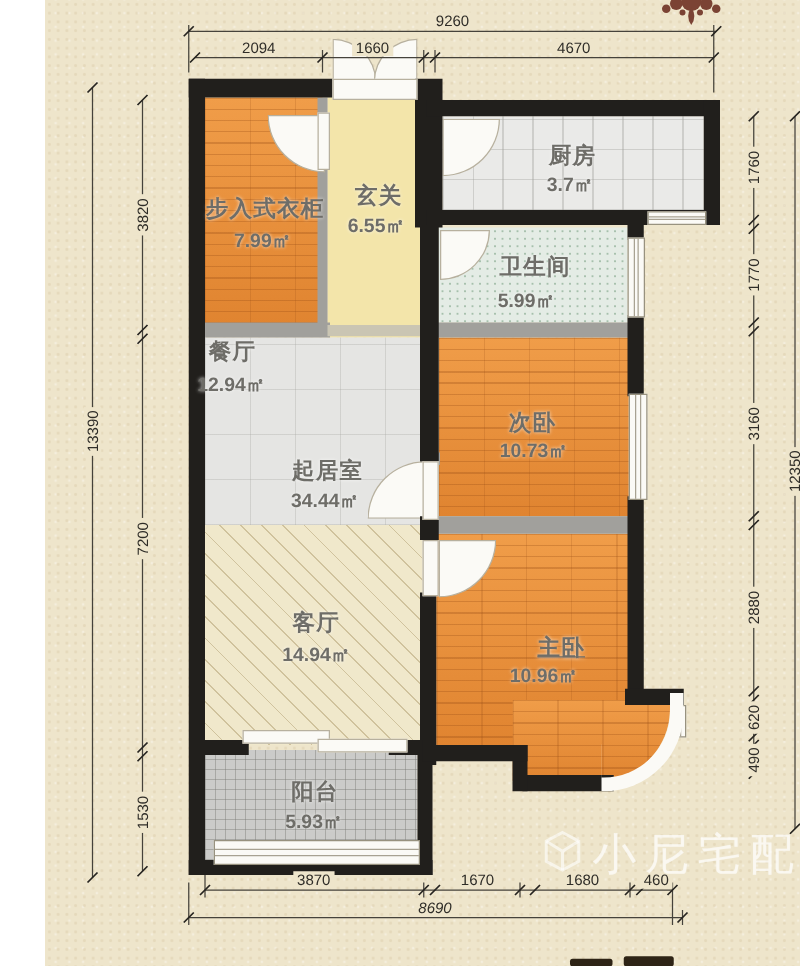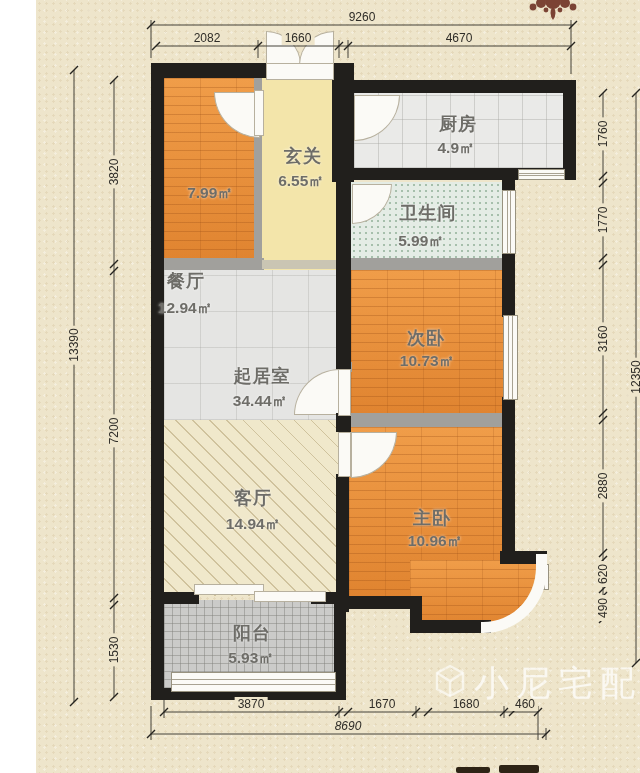--- a/index.html
+++ b/index.html
@@ -126,56 +126,57 @@
   <div class="abs winH" style="left:135px;top:672px;width:163px;height:18px;"></div>
   <div class="abs winV" style="left:500px;top:564px;width:11px;height:24px;"></div>
   <div class="abs bay" style="left:445px;top:554px;width:55px;height:68px;"></div>
 
   <svg id="dimsvg" class="abs" width="640" height="773" style="left:0;top:0;">
     <path stroke="#45423b" stroke-width="1" fill="none" d="M115 25 H537 M120 46 H535 M128 712 H502 M115 734 H510 M38 70 V702 M78 80 V697 M567 93 V619 M600 93 V663 M115 58 V20 M222 58 V40 M303 58 V40 M312 58 V40 M535 74 V20 M128 700 V718 M303 706 V718 M380 706 V718 M468 706 V718 M502 706 V740 M115 706 V740 M510 728 V740"></path>
     <path stroke="#262420" stroke-width="1.4" fill="none" d="M111 29 L119 21 M533 29 L541 21 M116 50 L124 42 M218 50 L226 42 M299 50 L307 42 M308 50 L316 42 M531 50 L539 42 M124 716 L132 708 M299 716 L307 708 M308 716 L316 708 M376 716 L384 708 M388 716 L396 708 M464 716 L472 708 M473 716 L481 708 M498 716 L506 708 M111 738 L119 730 M506 738 L514 730 M34 74 L42 66 M34 706 L42 698 M74 84 L82 76 M74 268 L82 260 M74 275 L82 267 M74 602 L82 594 M74 609 L82 601 M74 701 L82 693 M563 97 L571 89 M563 180 L571 172 M563 187 L571 179 M563 262 L571 254 M563 269 L571 261 M563 417 L571 409 M563 424 L571 416 M563 557 L571 549 M563 564 L571 556 M563 593 L571 585 M563 600 L571 592 M563 623 L571 615 M596 97 L604 89 M596 667 L604 659"></path>
   </svg>
 
   <div class="abs dimh" style="left:326px;top:17px;">9260</div>
-  <div class="abs dimh" style="left:171px;top:38px;">2082</div>
+  <div class="abs dimh" style="left:171px;top:38px;">2094</div>
   <div class="abs dimh" style="left:262px;top:38px;">1660</div>
   <div class="abs dimh" style="left:423px;top:38px;">4670</div>
   <div class="abs dimh" style="left:215px;top:704px;">3870</div>
   <div class="abs dimh" style="left:346px;top:704px;">1670</div>
   <div class="abs dimh" style="left:430px;top:704px;">1680</div>
   <div class="abs dimh" style="left:489px;top:704px;">460</div>
   <div class="abs dimh" style="left:312px;top:726px;font-style:italic;">8690</div>
   <div class="abs dimv" style="left:38px;top:345px;">13390</div>
   <div class="abs dimv" style="left:78px;top:172px;">3820</div>
   <div class="abs dimv" style="left:78px;top:431px;">7200</div>
   <div class="abs dimv" style="left:78px;top:650px;">1530</div>
   <div class="abs dimv" style="left:567px;top:134px;">1760</div>
   <div class="abs dimv" style="left:567px;top:220px;">1770</div>
   <div class="abs dimv" style="left:567px;top:339px;">3160</div>
   <div class="abs dimv" style="left:567px;top:486px;">2880</div>
   <div class="abs dimv" style="left:567px;top:574px;">620</div>
   <div class="abs dimv" style="left:567px;top:608px;">490</div>
   <div class="abs dimv" style="left:600px;top:377px;">12350</div>
 
+  <div class="abs rname" style="left:176px;top:167px;">步入式衣柜</div>
   <div class="abs rarea" style="left:174px;top:193px;">7.99㎡</div>
   <div class="abs rname" style="left:267px;top:156px;">玄关</div>
   <div class="abs rarea" style="left:265px;top:181px;">6.55㎡</div>
   <div class="abs rname" style="left:422px;top:124px;">厨房</div>
-  <div class="abs rarea" style="left:420px;top:148px;">4.9㎡</div>
+  <div class="abs rarea" style="left:420px;top:148px;">3.7㎡</div>
   <div class="abs rname" style="left:392px;top:213px;">卫生间</div>
   <div class="abs rarea" style="left:385px;top:241px;text-align:center;">5.99㎡</div>
   <div class="abs rname" style="left:150px;top:281px;">餐厅</div>
   <div class="abs rarea" style="left:149px;top:308px;">12.94㎡</div>
   <div class="abs rname" style="left:226px;top:376px;">起居室</div>
   <div class="abs rarea" style="left:224px;top:401px;">34.44㎡</div>
   <div class="abs rname" style="left:390px;top:338px;">次卧</div>
   <div class="abs rarea" style="left:391px;top:361px;">10.73㎡</div>
   <div class="abs rname" style="left:217px;top:498px;">客厅</div>
   <div class="abs rarea" style="left:217px;top:524px;">14.94㎡</div>
-  <div class="abs rname" style="left:396px;top:518px;">主卧</div>
+  <div class="abs rname" style="left:413px;top:518px;text-decoration:underline;">主卧</div>
   <div class="abs rarea" style="left:399px;top:541px;">10.96㎡</div>
   <div class="abs rname" style="left:216px;top:633px;">阳台</div>
   <div class="abs rarea" style="left:215px;top:658px;">5.93㎡</div>
 
   <div class="abs" style="left:398px;top:664px;width:190px;height:38px;z-index:7;display:flex;align-items:center;">
     <span style="display:inline-block;margin-right:8px;">
       <svg width="32" height="34" viewBox="0 0 32 34">
         <g stroke="rgba(255,255,255,.6)" stroke-width="2.4" fill="none">
           <path d="M16 2 L29 9 L29 25 L16 32 L3 25 L3 9 Z"></path>
           <path d="M3 9 L16 17 L29 9 M16 17 L16 32"></path>

